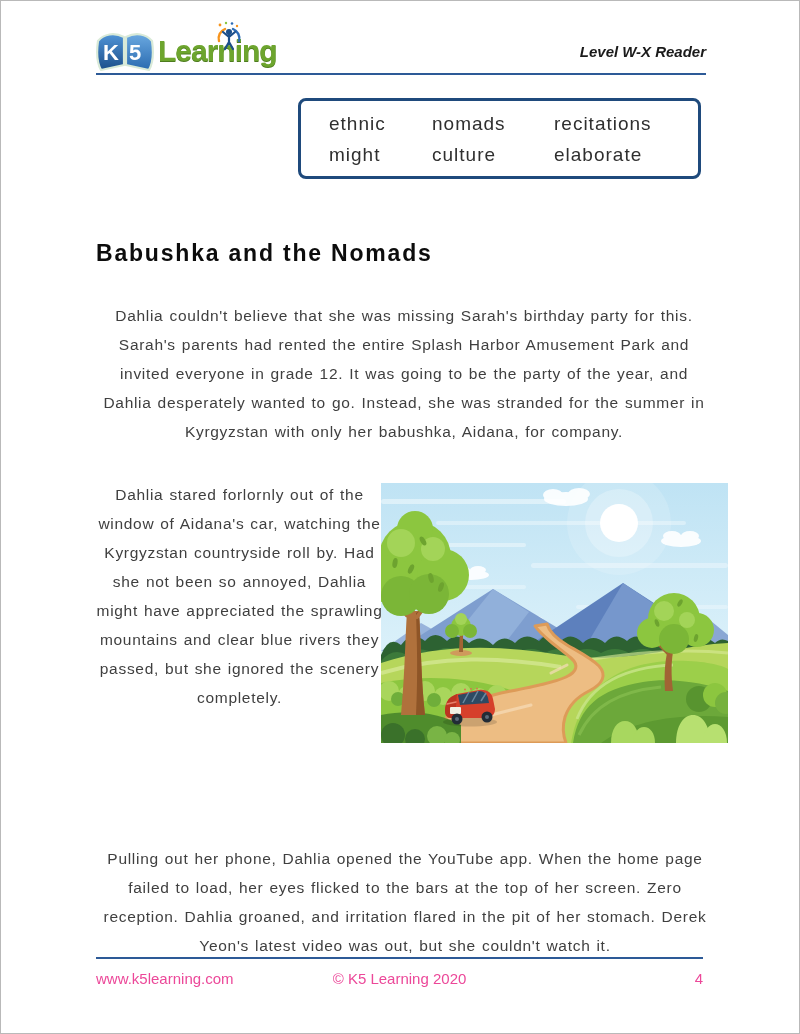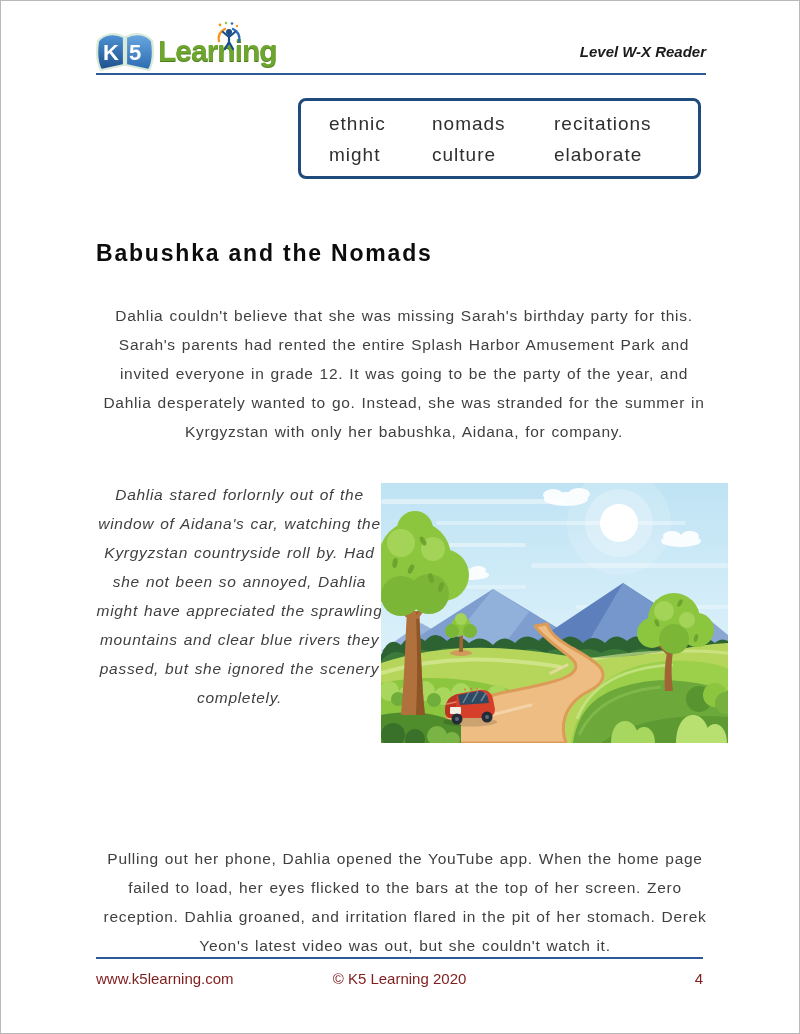--- a/index.html
+++ b/index.html
@@ -34,21 +34,21 @@
   .para1{position:absolute;left:95px;top:284px;width:616px;}
   .para2{position:absolute;left:95px;top:479px;width:634px;height:296px;}
   .para2-text{width:287px;}
   .illustration{position:absolute;left:285px;top:3px;width:347px;height:260px;}
 
   .para3{position:absolute;left:95px;top:827px;width:618px;}
 
   
   .footer{position:absolute;left:95px;top:956px;width:607px;
           border-top:2px solid #2d5a97;padding-top:11px;display:flex;
-          font-size:15px;color:#7f1d1d;justify-content:flex-end;}
+          font-size:15px;color:#ec4899;justify-content:flex-end;}
   .footer .cell{flex:1;}
   .footer .c{text-align:center;}
   .footer .r{text-align:right;}
 </style>
 </head>
 <body>
 
 <div class="page">
 
   <div class="header">
@@ -93,21 +93,21 @@
     <span>might</span>
     <span>culture</span>
     <span>elaborate</span>
   </div>
 
   <h1 class="title">Babushka and the Nomads</h1>
 
   <p class="para para1">Dahlia couldn't believe that she was missing Sarah's birthday party for this. Sarah's parents had rented the entire Splash Harbor Amusement Park and invited everyone in grade 12. It was going to be the party of the year, and Dahlia desperately wanted to go. Instead, she was stranded for the summer in Kyrgyzstan with only her babushka, Aidana, for company.</p>
 
   <div class="para2">
-    <p class="para para2-text" style="margin:0;font-style:italic;">Dahlia stared forlornly out of the window of Aidana's car, watching the Kyrgyzstan countryside roll by. Had she not been so annoyed, Dahlia might have appreciated the sprawling mountains and clear blue rivers they passed, but she ignored the scenery completely.</p>
+    <p class="para para2-text" style="margin:0;">Dahlia stared forlornly out of the window of Aidana's car, watching the Kyrgyzstan countryside roll by. Had she not been so annoyed, Dahlia might have appreciated the sprawling mountains and clear blue rivers they passed, but she ignored the scenery completely.</p>
 
     <svg class="illustration" viewBox="0 0 347 260" xmlns="http://www.w3.org/2000/svg" role="img" aria-label="Cartoon countryside: red car on a winding dirt road through green hills with trees, blue mountains and a bright sun">
       <defs>
         <linearGradient id="sky" x1="0" y1="0" x2="0" y2="1">
           <stop offset="0" stop-color="#bfe3f4"></stop>
           <stop offset="1" stop-color="#eaf8fd"></stop>
         </linearGradient>
       </defs>
       <rect width="347" height="260" fill="url(#sky)"></rect>
 

